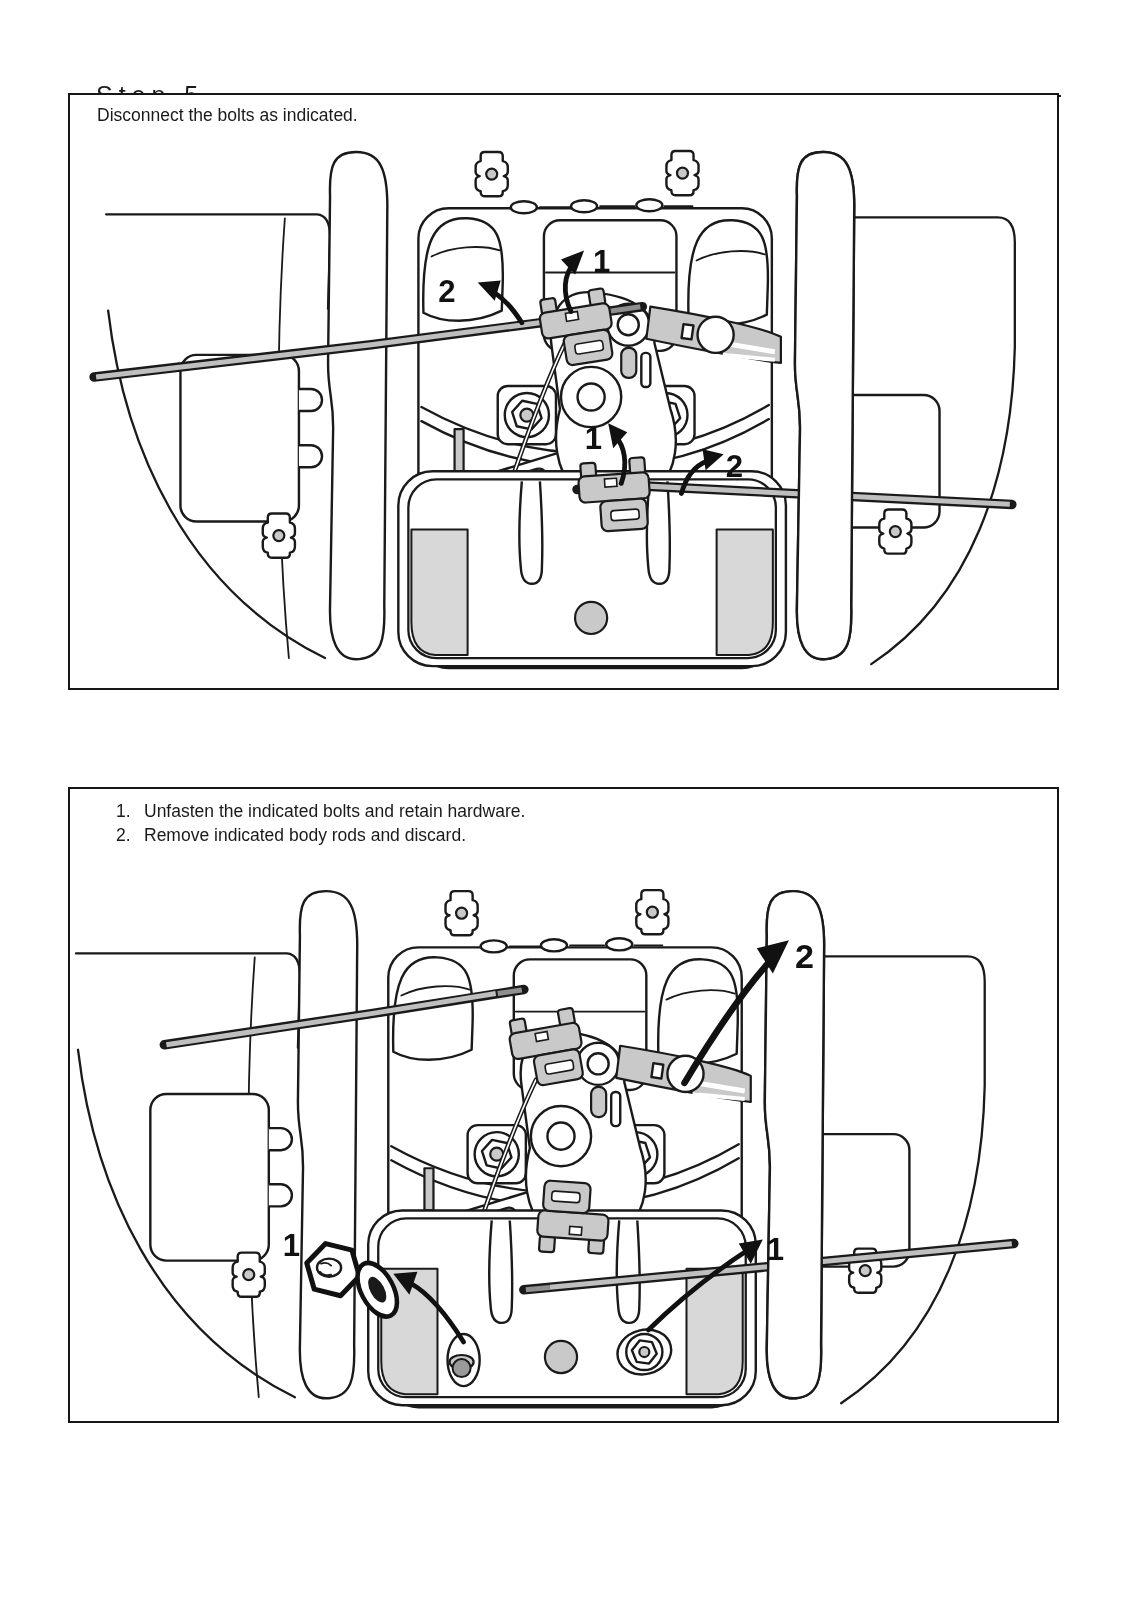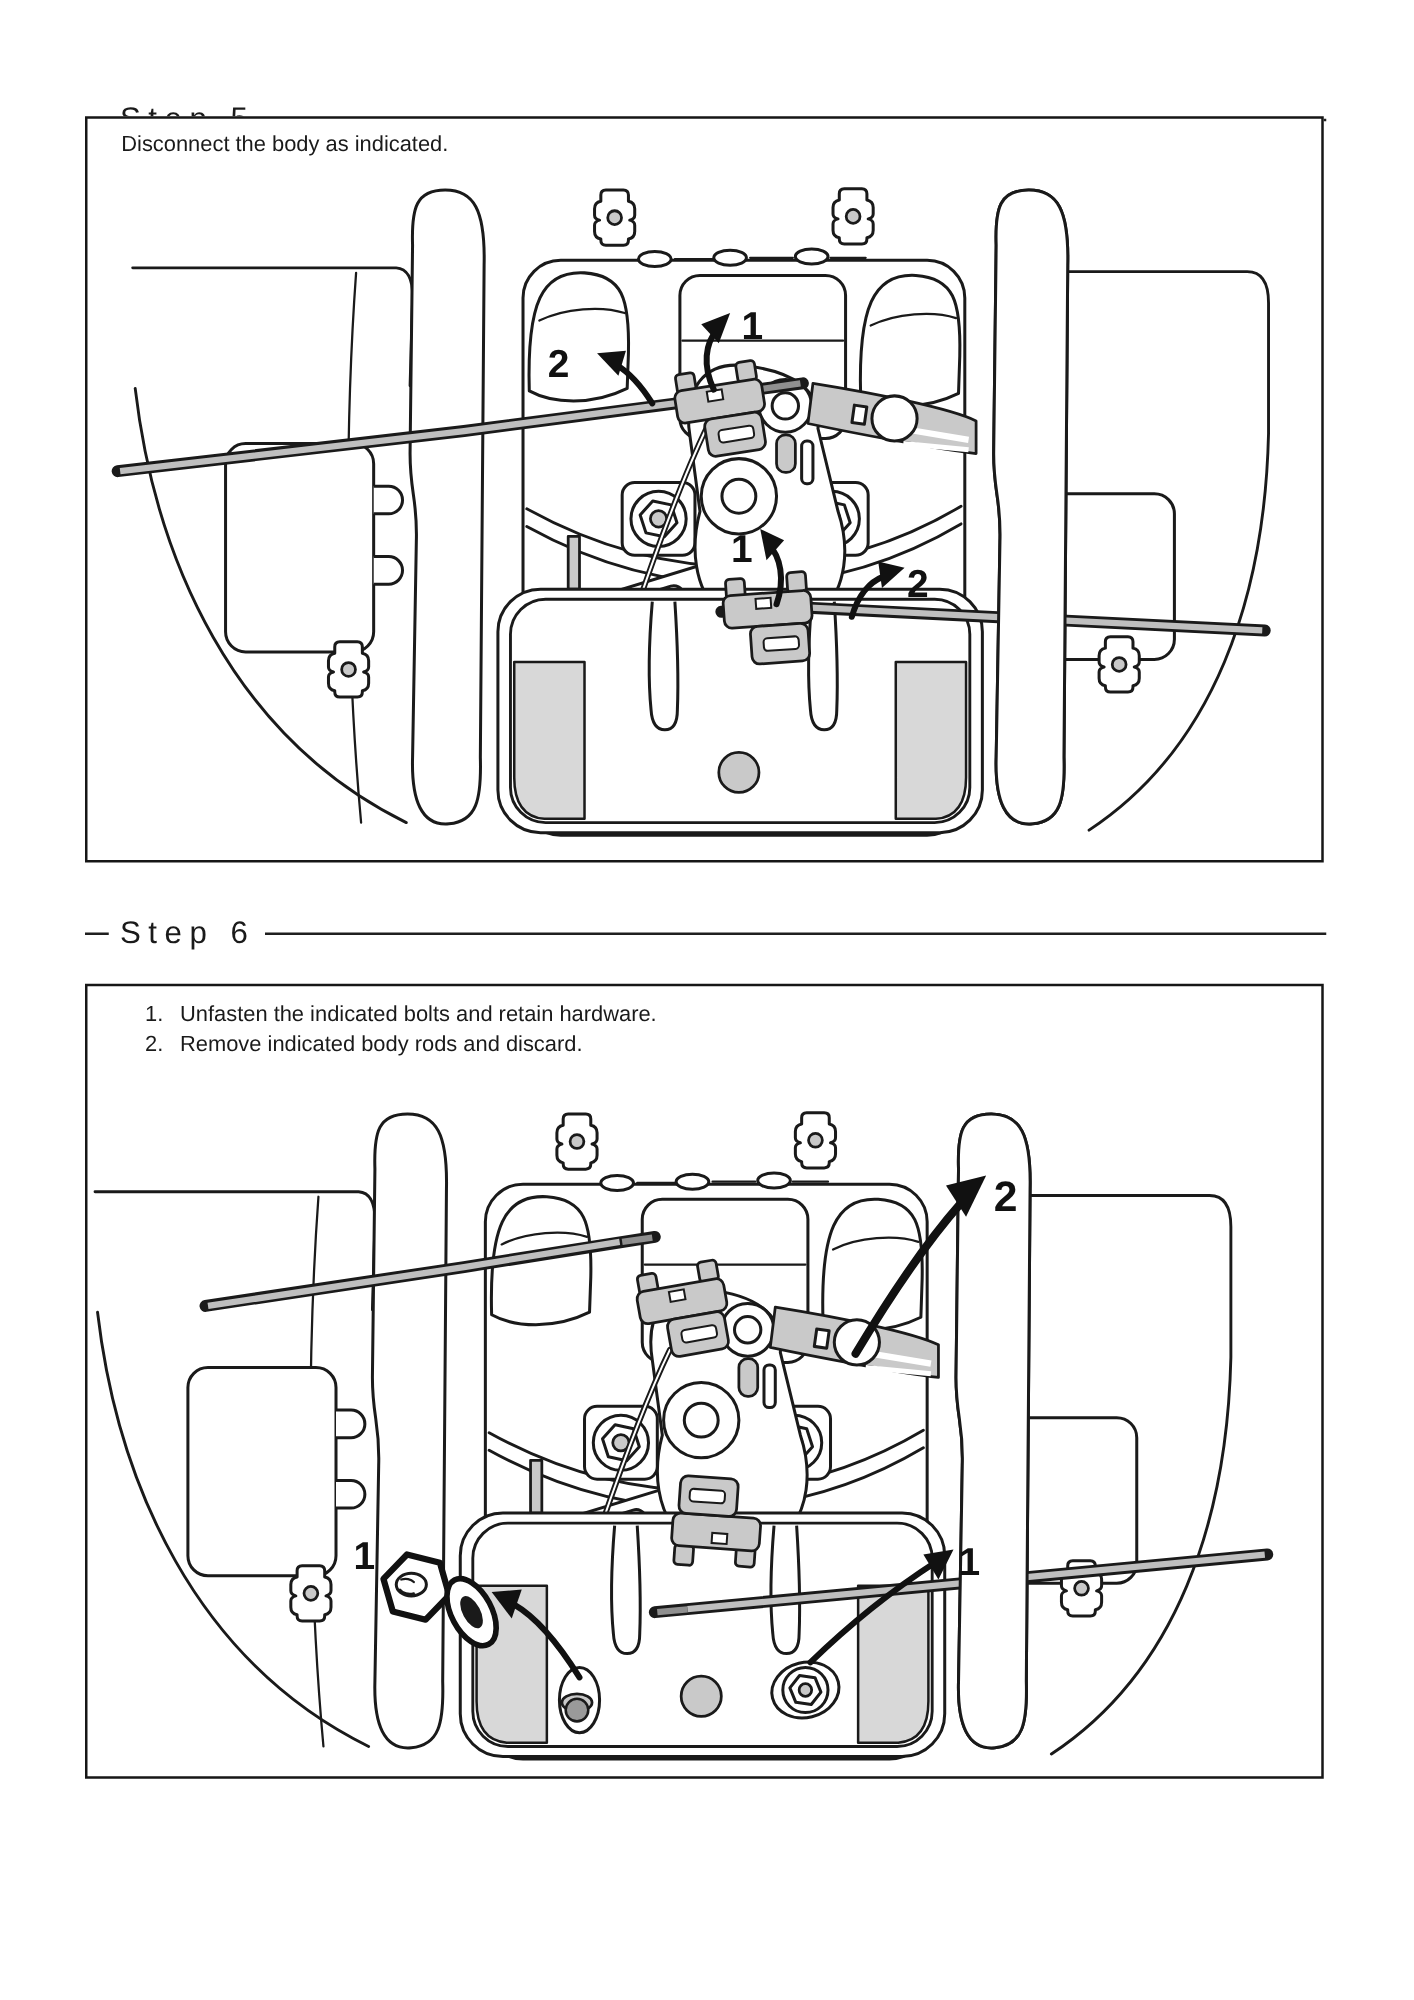--- a/index.html
+++ b/index.html
@@ -176,21 +176,21 @@
     </defs>
   </svg>
 
   <div class="hdr" id="hdr5">
     <span class="tick"></span>
     <span class="title">Step 5</span>
     <span class="rule"></span>
   </div>
 
   <div class="panel" id="panel5">
-    <div class="caption">Disconnect the body as indicated.</div>
+    <div class="caption">Disconnect the bolts as indicated.</div>
     <svg viewBox="0 0 983 589">
       <use href="#scene-core"></use>
 
       <g>
         <path class="rodO" d="M 558,388 L 938,407"></path>
         <path class="rodC" d="M 560,388 L 936,406.9"></path>
         <path class="rodO" d="M 505,392 L 540,390"></path>
         <path class="rodT" d="M 507,392 L 538,390"></path>
       </g>
       <use href="#ic-rail" transform="translate(717,56)"></use>
@@ -224,25 +224,20 @@
       </g>
 
       <g>
         <path class="arrow" d="M 609,396 C 614,378 624,368 634,364"></path>
         <polygon class="ahead" points="651,357 630,352 633,373"></polygon>
         <text class="num" x="653" y="380">2</text>
       </g>
     </svg>
   </div>
 
-  <div class="hdr" id="hdr6">
-    <span class="tick"></span>
-    <span class="title">Step 6</span>
-    <span class="rule"></span>
-  </div>
 
   <div class="panel" id="panel6">
     <div class="ilist">
       <div class="li">
         <span class="n">1.</span>
         <span>Unfasten the indicated bolts and retain hardware.</span>
       </div>
       <div class="li">
         <span class="n">2.</span>
         <span>Remove indicated body rods and discard.</span>

